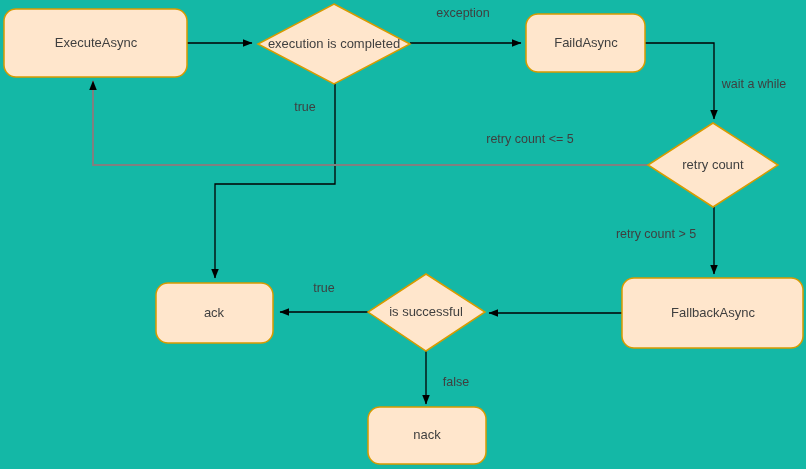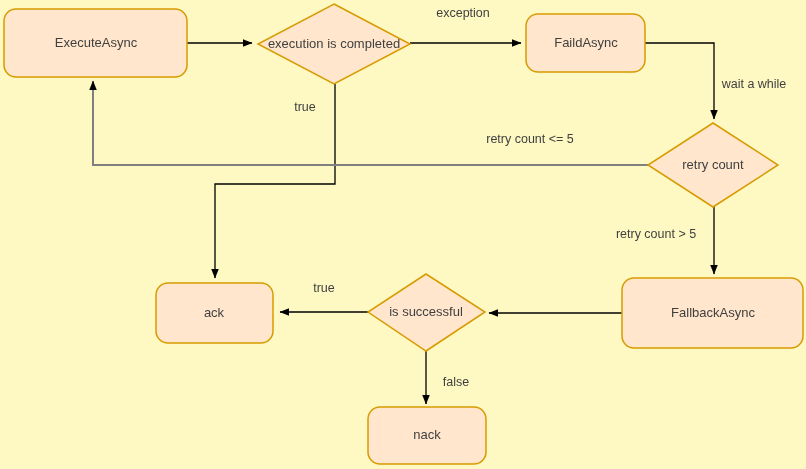--- a/index.html
+++ b/index.html
@@ -1,20 +1,20 @@
 <!DOCTYPE html>
 <html><head>
 <meta charset="utf-8">
 <style>
   html, body { margin: 0; padding: 0; background: #ffffff; }
   .canvas {
     position: relative;
     width: 806px;
     height: 469px;
-    background: #fef9c3;
+    background: #14b8a6;
     overflow: hidden;
     font-family: "Liberation Sans", sans-serif;
   }
   svg text {
     font-family: "Liberation Sans", sans-serif;
     font-size: 13px;
     fill: #3f3f3f;
   }
   .node-shape {
     fill: #ffe6cc;

